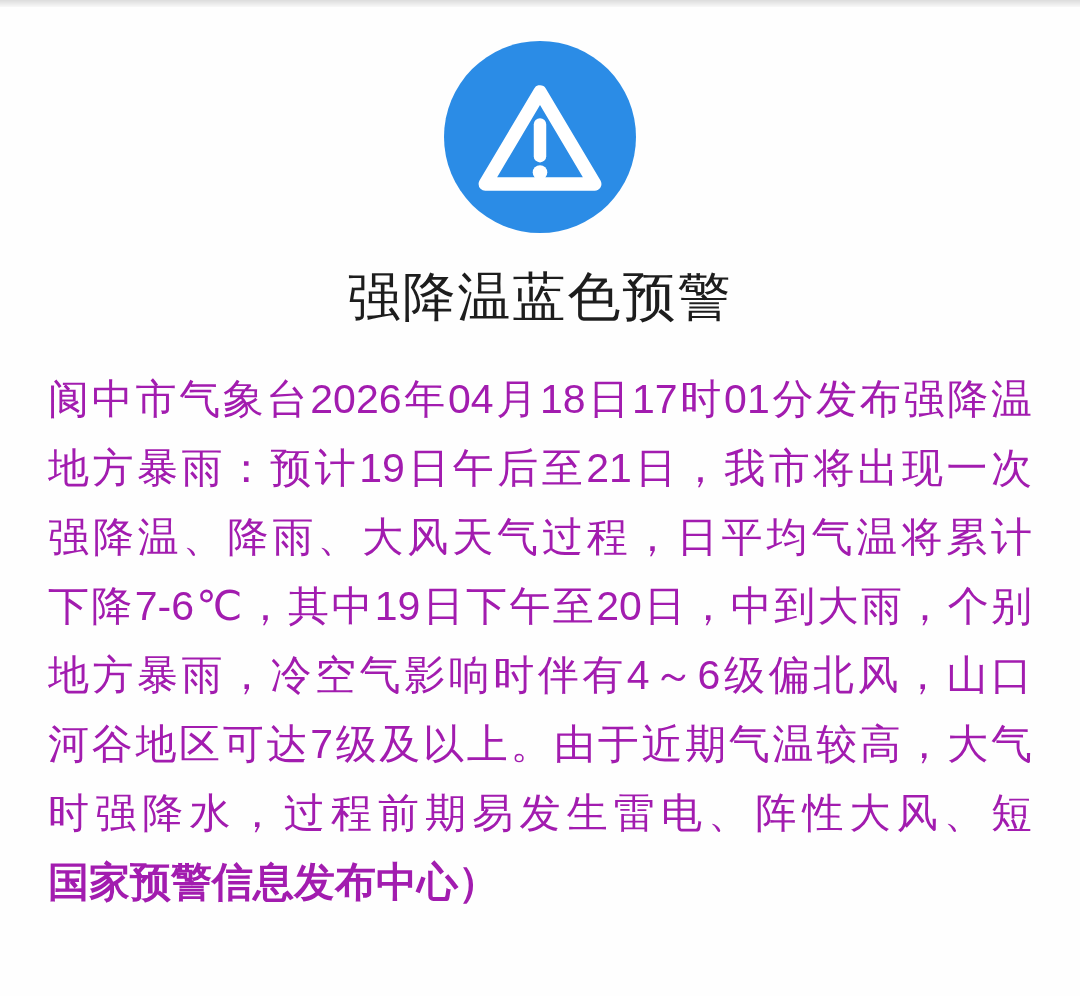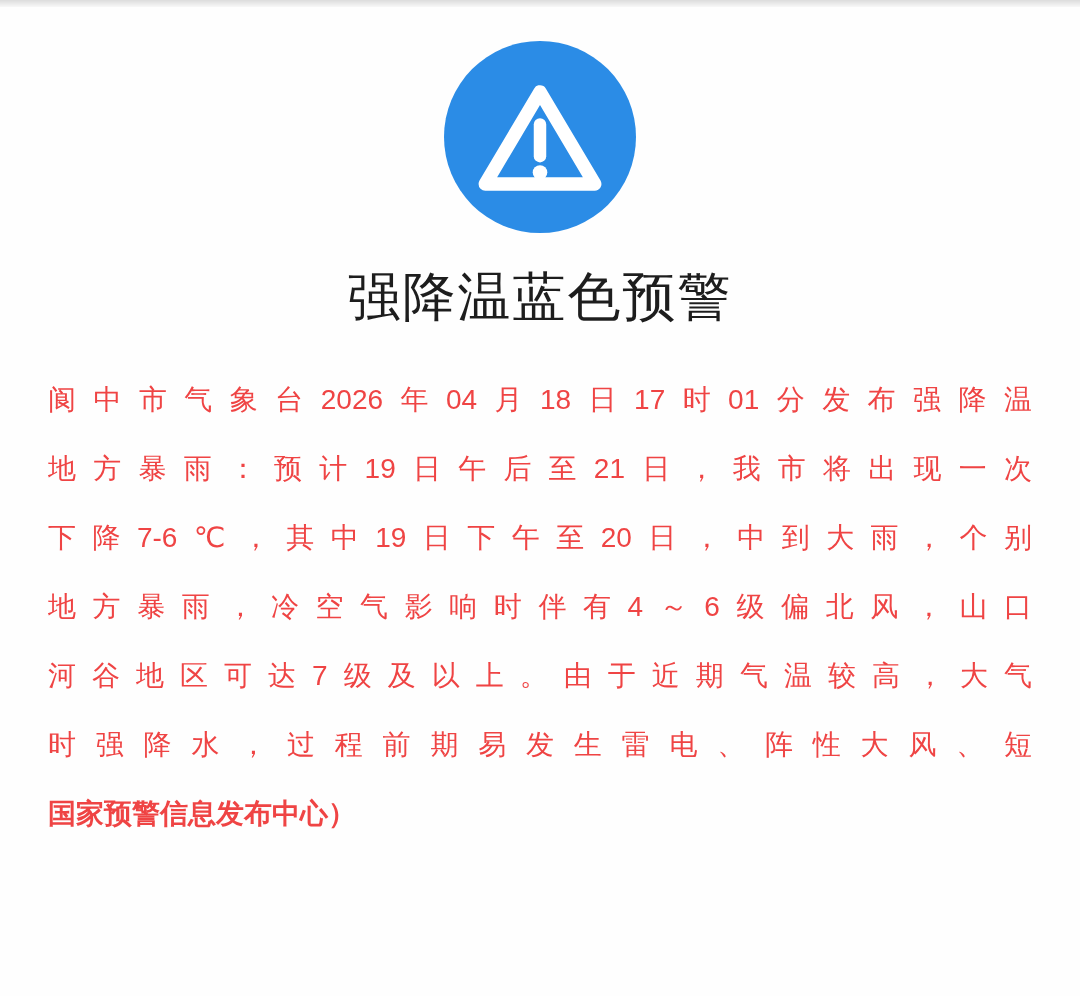--- a/index.html
+++ b/index.html
@@ -43,23 +43,23 @@
     margin: 37px 0 0 0;
     text-align: center;
     font-size: 53px;
     line-height: 1;
     font-weight: 500;
     color: #1d1d1d;
     letter-spacing: 2px;
   }
   .body-text {
     margin: 42px 48px 0 48px;
-    font-size: 28px;
+    font-size: 41px;
     line-height: 69px;
-    color: #ef4444;
+    color: #a21caf;
   }
   .body-line {
     text-align: justify;
     text-align-last: justify;
     white-space: nowrap;
   }
   .body-line:last-child {
     text-align-last: left;
     font-weight: bold;
   }
@@ -78,19 +78,20 @@
         <circle cx="50" cy="68.5" r="3.8" fill="#FFFFFF"></circle>
       </svg>
     </div>
   </div>
 
   <h1 class="title">强降温蓝色预警</h1>
 
   <div class="body-text">
     <div class="body-line">阆中市气象台2026年04月18日17时01分发布强降温</div>
     <div class="body-line">地方暴雨：预计19日午后至21日，我市将出现一次</div>
+    <div class="body-line">强降温、降雨、大风天气过程，日平均气温将累计</div>
     <div class="body-line">下降7-6℃，其中19日下午至20日，中到大雨，个别</div>
     <div class="body-line">地方暴雨，冷空气影响时伴有4～6级偏北风，山口</div>
     <div class="body-line">河谷地区可达7级及以上。由于近期气温较高，大气</div>
     <div class="body-line">时强降水，过程前期易发生雷电、阵性大风、短</div>
     <div class="body-line">国家预警信息发布中心）</div>
   </div>
 </div>
 
 </body></html>

